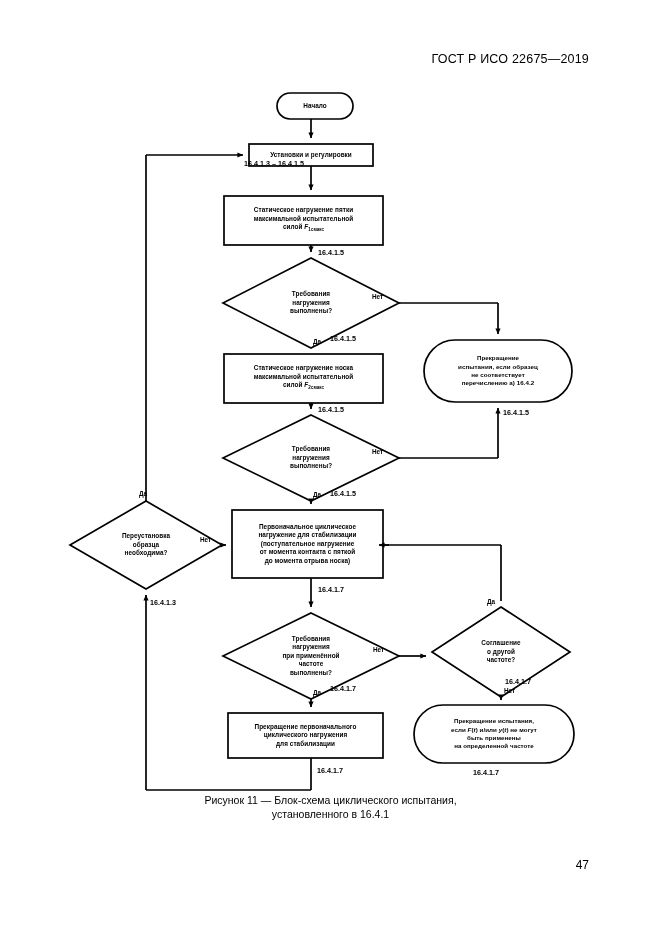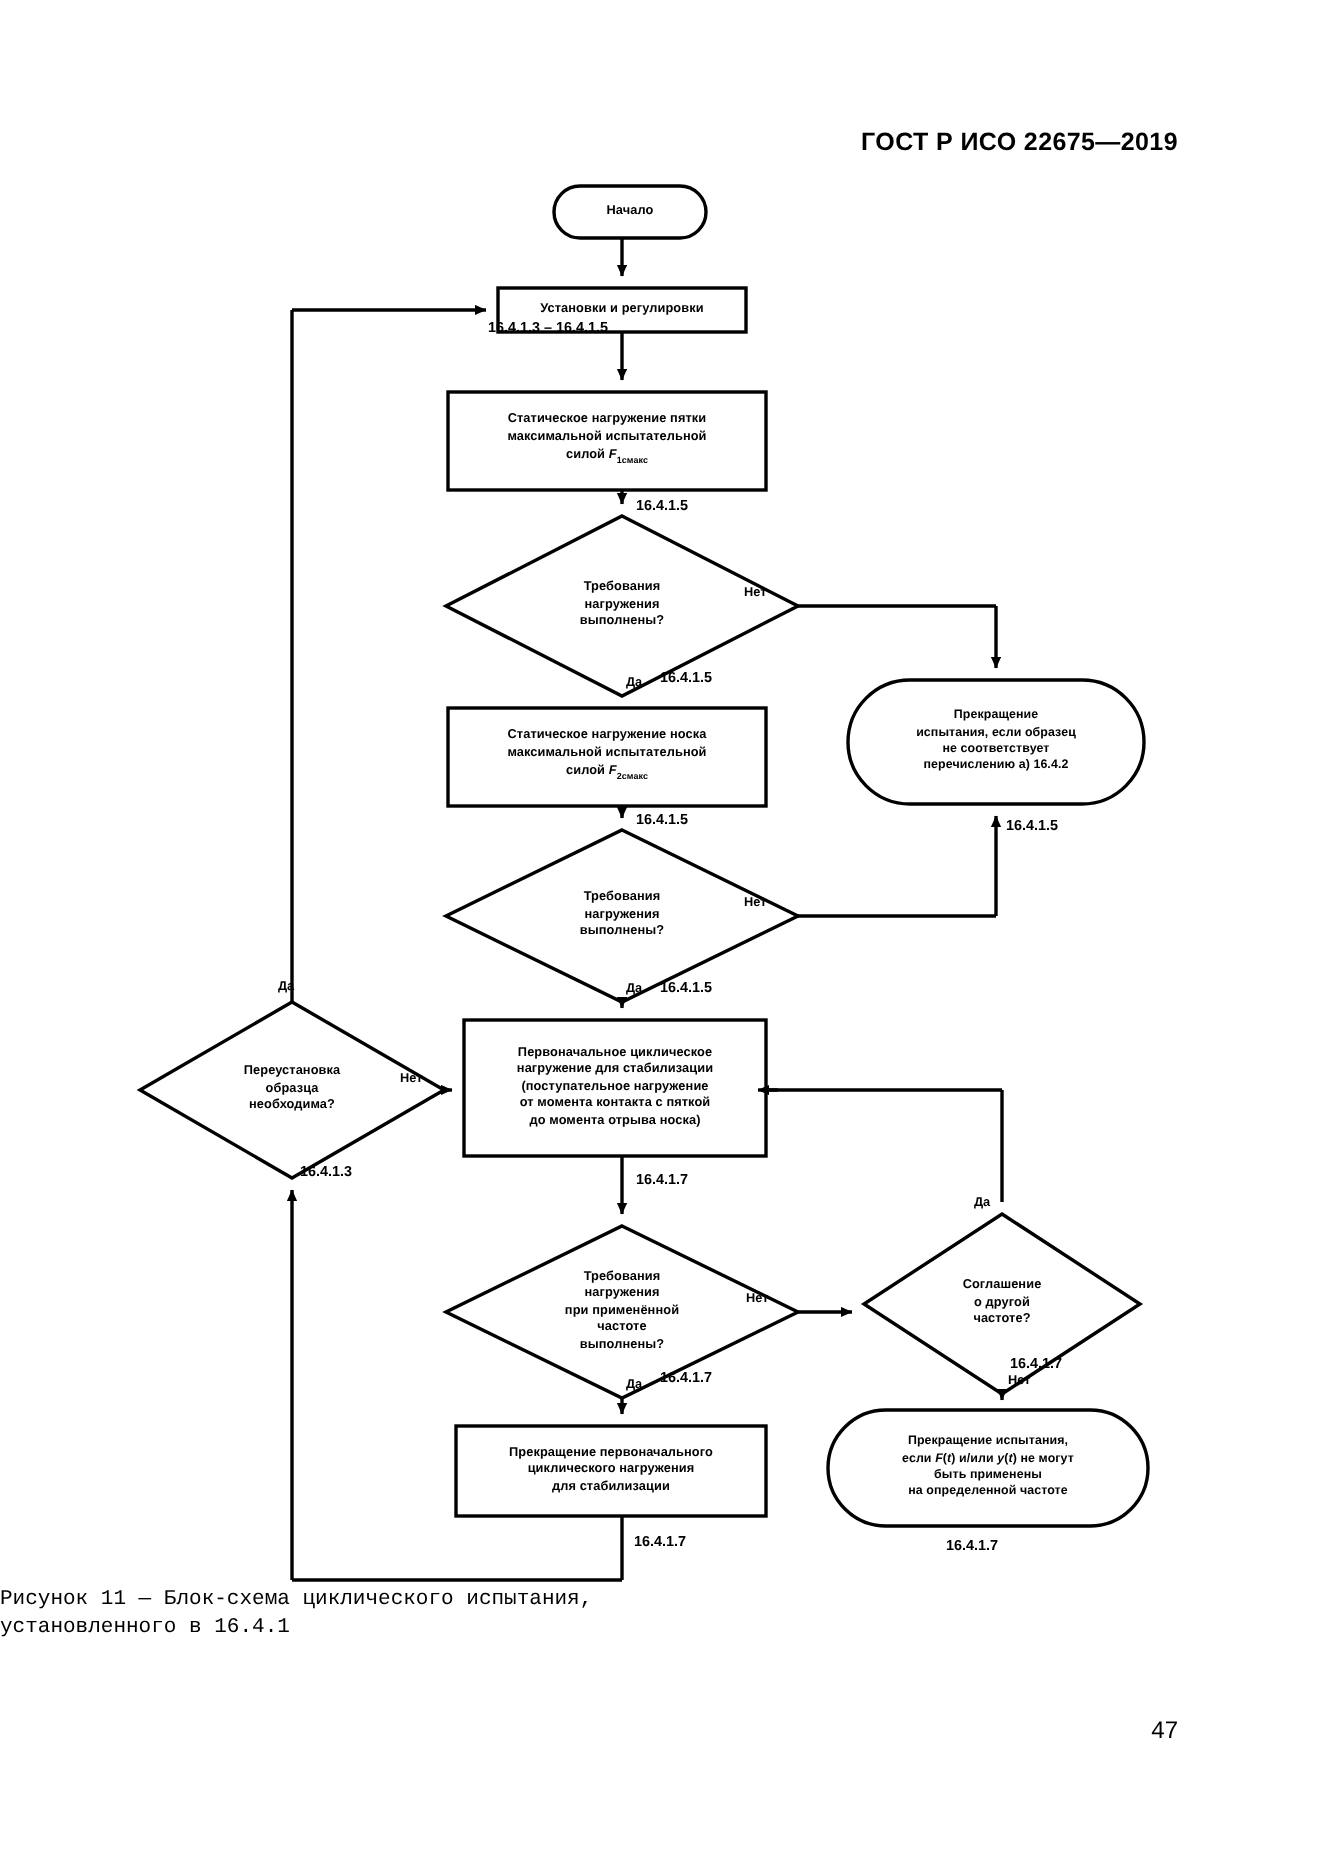--- a/index.html
+++ b/index.html
@@ -15,42 +15,42 @@
     color: #000000;
     overflow: hidden;
   }
   .page {
     position: absolute;
     inset: 0;
     background: #ffffff;
   }
   .doc-header {
     position: absolute;
-    top: 64px;
+    top: 52px;
     right: 72px;
     font-size: 12.5px;
-    font-weight: bold;
+    font-weight: normal;
     letter-spacing: 0.2px;
     white-space: nowrap;
   }
   .page-number {
     position: absolute;
     bottom: 63px;
     right: 72px;
     font-size: 12px;
     font-weight: normal;
   }
   .figure-caption {
     position: absolute;
     left: 0;
     right: 0;
     top: 793px;
+    text-align: center;
     font-size: 10.5px;
     line-height: 14px;
-    font-family: Liberation Mono, monospace;
   }
   .figure-caption .cap-line2 { display: block; }
 
   #flow-svg {
     position: absolute;
     left: 0;
     top: 0;
     width: 661px;
     height: 800px;
   }
@@ -227,21 +227,21 @@
   <div class="edge-label" style="left:313px; top:689px;">Да</div>
   <div class="edge-label" style="left:487px; top:598px;">Да</div>
   <div class="edge-label" style="left:504px; top:687px;">Нет</div>
 
   <div class="clause-label" style="left:244px; top:159px;">16.4.1.3 – 16.4.1.5</div>
   <div class="clause-label" style="left:318px; top:248px;">16.4.1.5</div>
   <div class="clause-label" style="left:330px; top:334px;">16.4.1.5</div>
   <div class="clause-label" style="left:503px; top:408px;">16.4.1.5</div>
   <div class="clause-label" style="left:318px; top:405px;">16.4.1.5</div>
   <div class="clause-label" style="left:330px; top:489px;">16.4.1.5</div>
-  <div class="clause-label" style="left:150px; top:581px;text-align:right;">16.4.1.3</div>
+  <div class="clause-label" style="left:150px; top:598px;text-align:right;">16.4.1.3</div>
   <div class="clause-label" style="left:318px; top:585px;">16.4.1.7</div>
   <div class="clause-label" style="left:330px; top:684px;">16.4.1.7</div>
   <div class="clause-label" style="left:505px; top:677px;">16.4.1.7</div>
   <div class="clause-label" style="left:317px; top:766px;">16.4.1.7</div>
   <div class="clause-label" style="left:473px; top:768px;">16.4.1.7</div>
 
   <div class="figure-caption">
     <span>Рисунок 11 — Блок-схема циклического испытания,</span>
     <span class="cap-line2">установленного в 16.4.1</span>
   </div>

